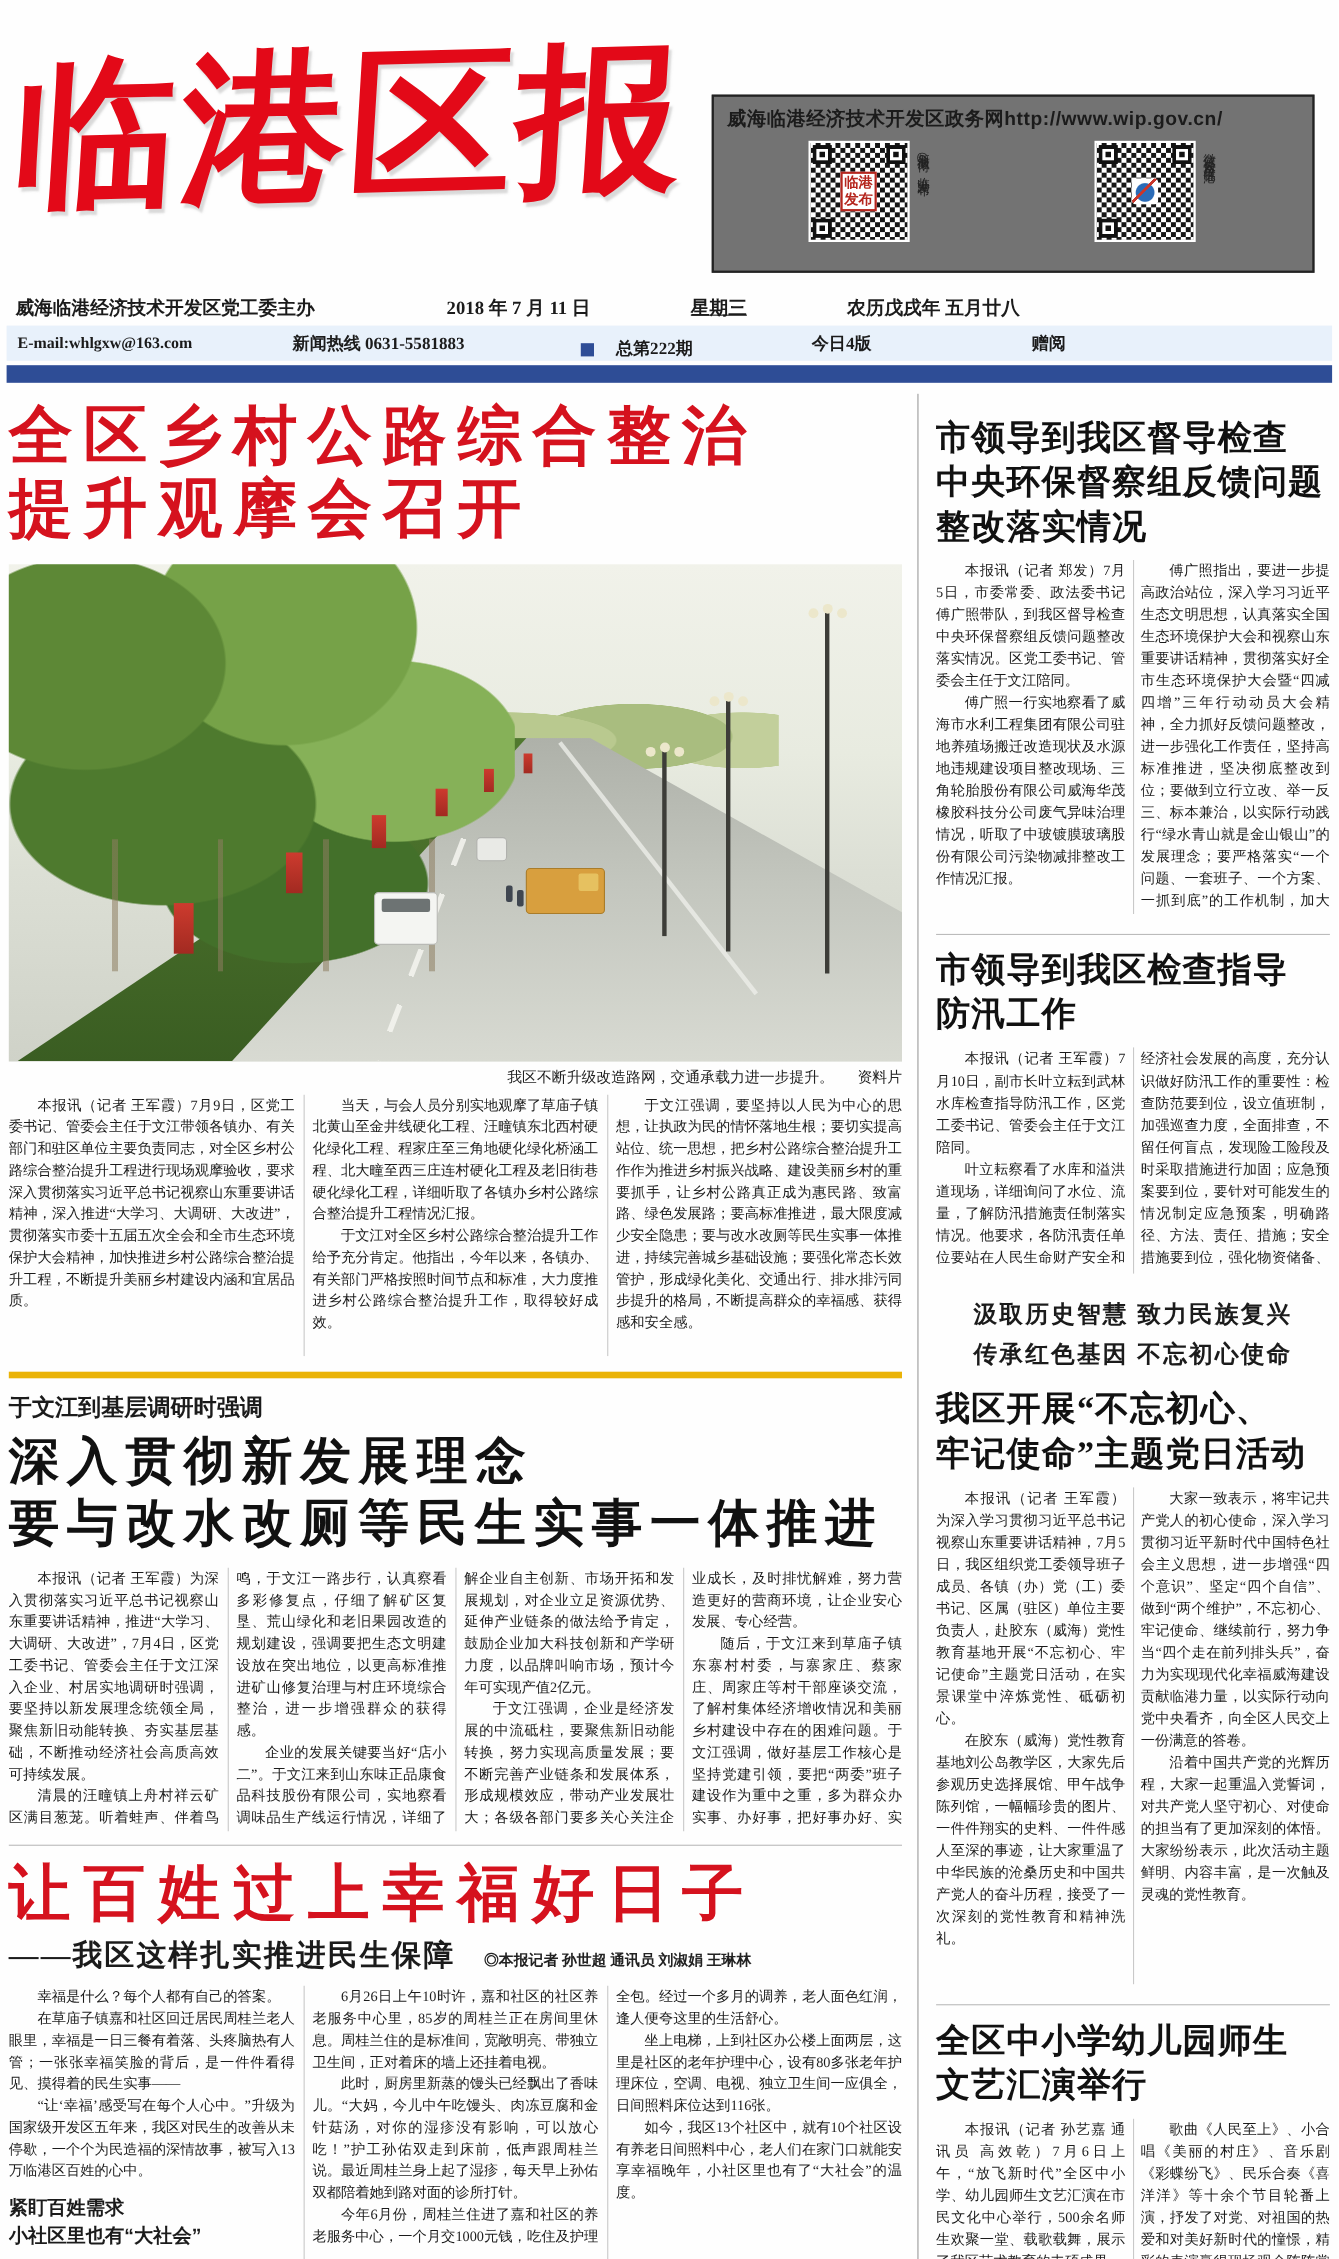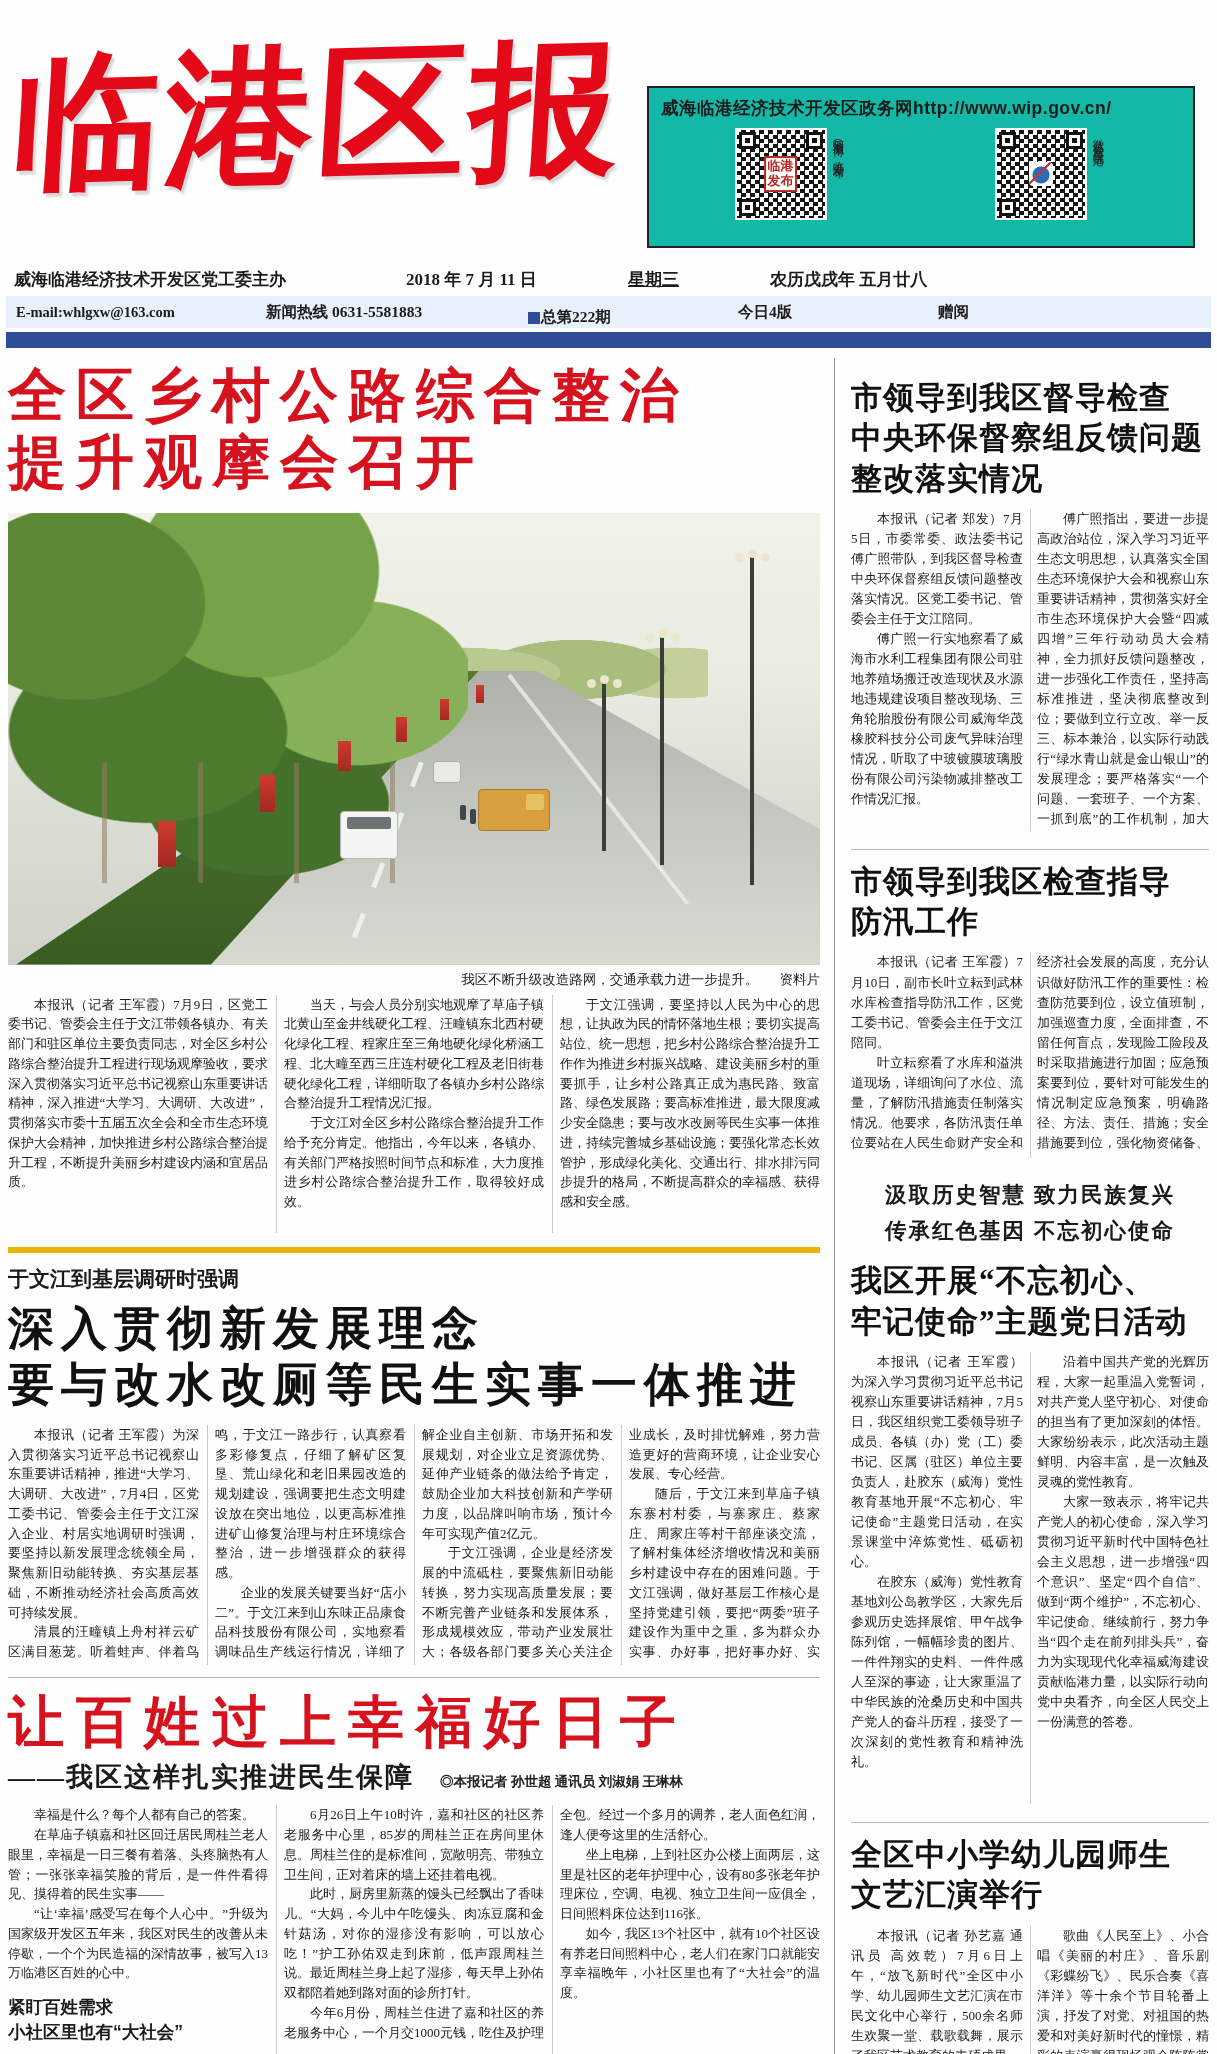--- a/index.html
+++ b/index.html
@@ -4,21 +4,21 @@
 <style>
   html,body{margin:0;padding:0;background:#fff;}
   .page{position:relative;width:1217px;height:2054px;margin:0 auto;background:#fefefe;
         overflow:hidden;color:#1b1b1b;font-family:"Liberation Serif",serif;}
   
   .masthead{position:relative;height:262px;}
   .paper-title{position:absolute;left:14px;top:28px;width:640px;font-size:148px;line-height:1.2;
         font-weight:900;color:#e30918;transform:skewX(-5deg) rotate(-1.5deg);
         letter-spacing:4px;text-shadow:3px 4px 2px rgba(150,150,150,.35);white-space:nowrap;}
   .gov-box{position:absolute;right:22px;top:86px;width:548px;height:162px;border:2px solid #222;
-        background:#14b8a6;padding:8px 12px 6px 12px;box-sizing:border-box;}
+        background:#737373;padding:8px 12px 6px 12px;box-sizing:border-box;}
   .gov-site{font-size:17.5px;font-weight:bold;letter-spacing:.5px;white-space:nowrap;}
   .gov-url{font-family:"Liberation Sans",sans-serif;font-weight:bold;}
   .qr-row{display:flex;justify-content:space-around;margin-top:10px;}
   .qr-unit{display:flex;align-items:flex-start;gap:6px;}
   .qr{position:relative;width:88px;height:88px;
       background:conic-gradient(#151515 25%,#fff 0 50%,#151515 0 75%,#fff 0) 0 0/9px 9px;
       outline:2px solid #fff;}
   .qr i{position:absolute;width:17px;height:17px;border:3px solid #111;background:#111;
       box-shadow:inset 0 0 0 3px #fff;box-sizing:border-box;}
   .qr i.tl{left:2px;top:2px}.qr i.tr{right:2px;top:2px}.qr i.bl{left:2px;bottom:2px}
@@ -33,21 +33,21 @@
       font-family:"Liberation Sans",sans-serif;height:88px;}
   
   .info1{display:flex;align-items:center;height:34px;padding:0 14px;font-size:17px;font-weight:bold;}
   .info1 .organizer{width:392px;}
   .info1 .date{width:222px;}
   .info1 .weekday{width:142px;text-decoration:underline;}
   .info2{display:flex;align-items:center;height:32px;background:#e8f1fb;margin:0 6px;
       padding:0 10px;font-size:15.5px;font-weight:bold;}
   .info2 .email{width:250px;font-family:Liberation Serif, serif;font-size:14.5px;}
   .info2 .hotline{width:262px;}
-  .info2 .issue{width:210px;display:flex;align-items:center;gap:1px;margin-top:11px;}
+  .info2 .issue{width:210px;display:flex;align-items:center;gap:20px;margin-top:11px;}
   .info2 .sq{display:inline-block;width:12px;height:12px;background:#2e4d96;}
   .info2 .pages{width:200px;}
   .blue-bar{height:16px;background:#2e4d96;margin:4px 6px 0 6px;}
   
   .content{display:flex;padding:0 8px;margin-top:10px;}
   .left-col{width:826px;flex:none;padding-right:14px;box-sizing:border-box;}
   .right-col{flex:1;border-left:1px solid #9a9a9a;padding-left:16px;padding-top:20px;min-width:0;}
   
   .lead-h{margin:4px 0 16px 0;font-size:58px;line-height:1.16;font-weight:900;color:#d5121e;
       letter-spacing:10px;white-space:nowrap;}
@@ -290,22 +290,22 @@
       </div>
 
       <article>
         <h3 class="r-h">
           <span>我区开展“不忘初心、</span><br>
           <span>牢记使命”主题党日活动</span>
         </h3>
         <div class="rcols h450">
           <p class="body">本报讯（记者 王军霞）为深入学习贯彻习近平总书记视察山东重要讲话精神，7月5日，我区组织党工委领导班子成员、各镇（办）党（工）委书记、区属（驻区）单位主要负责人，赴胶东（威海）党性教育基地开展“不忘初心、牢记使命”主题党日活动，在实景课堂中淬炼党性、砥砺初心。</p>
           <p class="body">在胶东（威海）党性教育基地刘公岛教学区，大家先后参观历史选择展馆、甲午战争陈列馆，一幅幅珍贵的图片、一件件翔实的史料、一件件感人至深的事迹，让大家重温了中华民族的沧桑历史和中国共产党人的奋斗历程，接受了一次深刻的党性教育和精神洗礼。</p>
+          <p class="body">大家一致表示，将牢记共产党人的初心使命，深入学习贯彻习近平新时代中国特色社会主义思想，进一步增强“四个意识”、坚定“四个自信”、做到“两个维护”，不忘初心、牢记使命、继续前行，努力争当“四个走在前列排头兵”，奋力为实现现代化幸福威海建设贡献临港力量，以实际行动向党中央看齐，向全区人民交上一份满意的答卷。</p>
           <p class="body">沿着中国共产党的光辉历程，大家一起重温入党誓词，对共产党人坚守初心、对使命的担当有了更加深刻的体悟。大家纷纷表示，此次活动主题鲜明、内容丰富，是一次触及灵魂的党性教育。</p>
-          <p class="body">大家一致表示，将牢记共产党人的初心使命，深入学习贯彻习近平新时代中国特色社会主义思想，进一步增强“四个意识”、坚定“四个自信”、做到“两个维护”，不忘初心、牢记使命、继续前行，努力争当“四个走在前列排头兵”，奋力为实现现代化幸福威海建设贡献临港力量，以实际行动向党中央看齐，向全区人民交上一份满意的答卷。</p>
         </div>
       </article>
 
       <article class="r-art2">
         <h3 class="r-h">
           <span>全区中小学幼儿园师生</span><br>
           <span>文艺汇演举行</span>
         </h3>
         <div class="rcols h160">
           <p class="body">本报讯（记者 孙艺嘉 通讯员 高效乾）7月6日上午，“放飞新时代”全区中小学、幼儿园师生文艺汇演在市民文化中心举行，500余名师生欢聚一堂、载歌载舞，展示了我区艺术教育的丰硕成果。</p>

